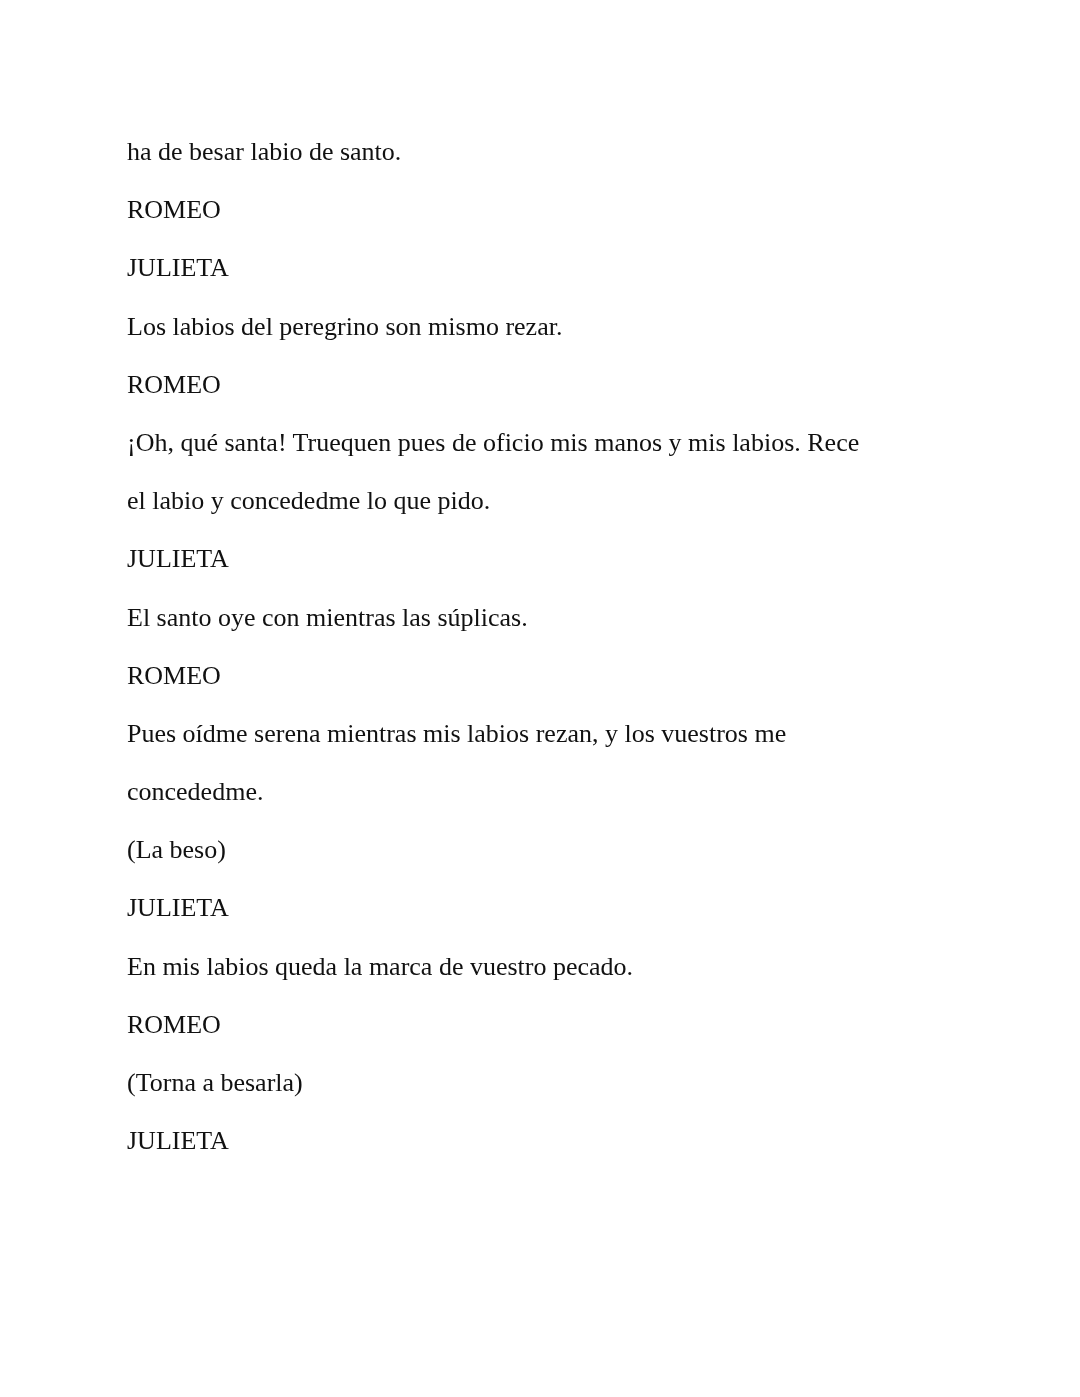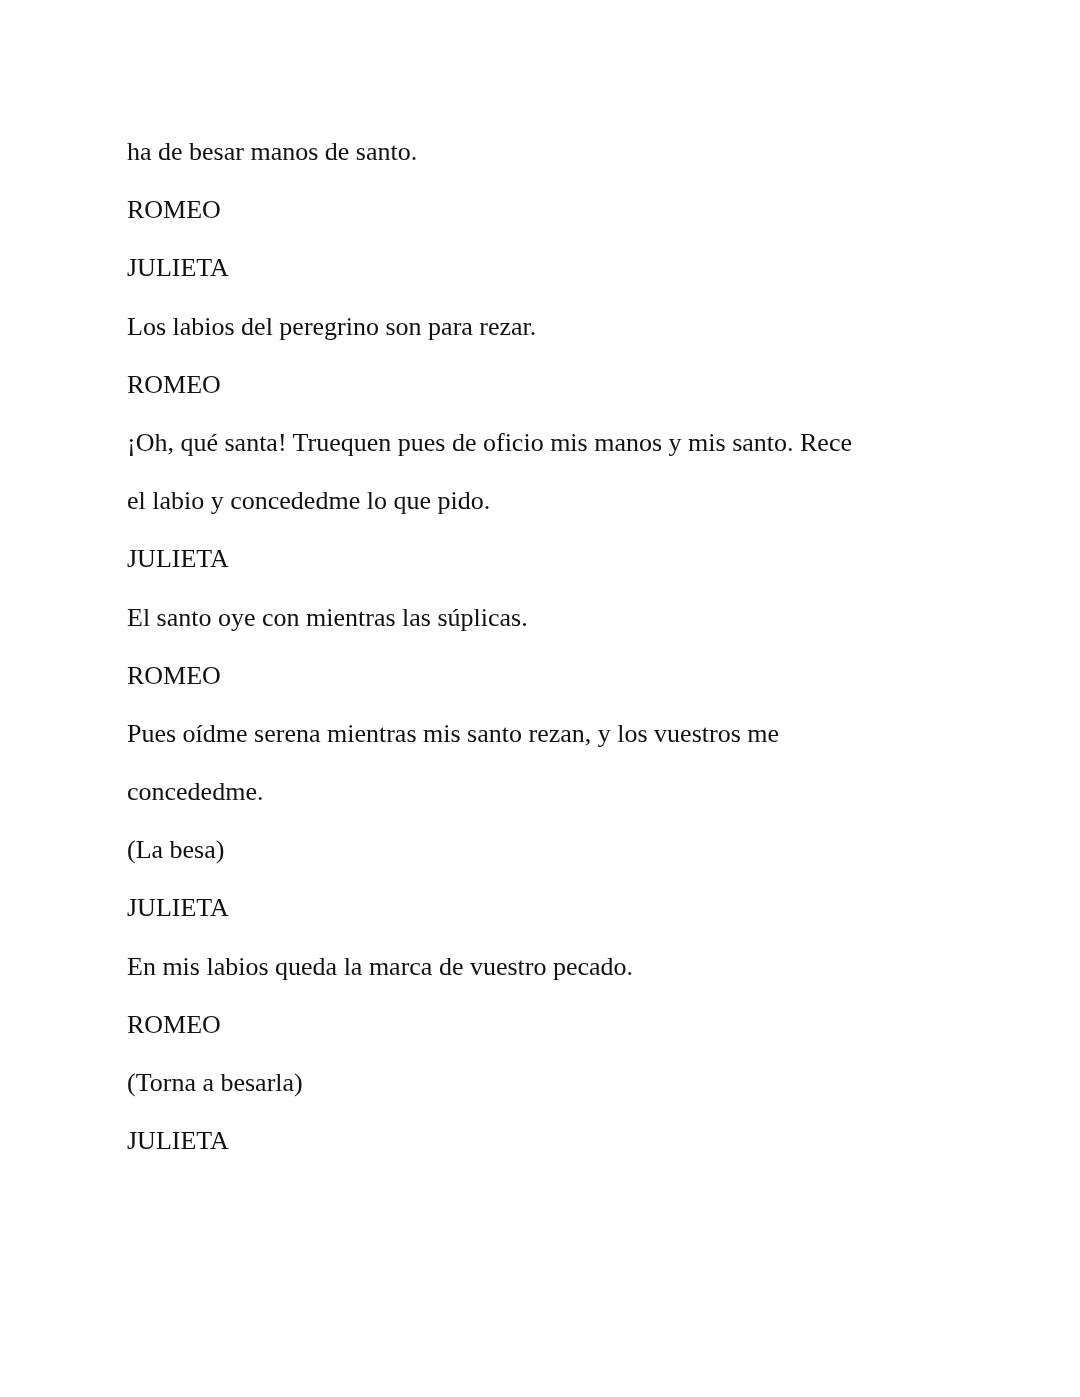--- a/index.html
+++ b/index.html
@@ -26,31 +26,31 @@
       line-height: 58.2px;
       height: 58.2px;
       white-space: nowrap;
       margin: 0;
     }
   </style>
 </head>
 <body>
 
 <div class="page">
-  <p class="line">ha de besar manos de santo.</p>
+  <p class="line">ha de besar labio de santo.</p>
   <p class="line">ROMEO</p>
   <p class="line">JULIETA</p>
-  <p class="line">Los labios del peregrino son para rezar.</p>
+  <p class="line">Los labios del peregrino son mismo rezar.</p>
   <p class="line">ROMEO</p>
-  <p class="line">¡Oh, qué santa! Truequen pues de oficio mis manos y mis santo. Rece</p>
+  <p class="line">¡Oh, qué santa! Truequen pues de oficio mis manos y mis labios. Rece</p>
   <p class="line">el labio y concededme lo que pido.</p>
   <p class="line">JULIETA</p>
   <p class="line">El santo oye con mientras las súplicas.</p>
   <p class="line">ROMEO</p>
-  <p class="line">Pues oídme serena mientras mis santo rezan, y los vuestros me</p>
+  <p class="line">Pues oídme serena mientras mis labios rezan, y los vuestros me</p>
   <p class="line">concededme.</p>
-  <p class="line">(La besa)</p>
+  <p class="line">(La beso)</p>
   <p class="line">JULIETA</p>
   <p class="line">En mis labios queda la marca de vuestro pecado.</p>
   <p class="line">ROMEO</p>
   <p class="line">(Torna a besarla)</p>
   <p class="line">JULIETA</p>
 </div>
 
 </body></html>

